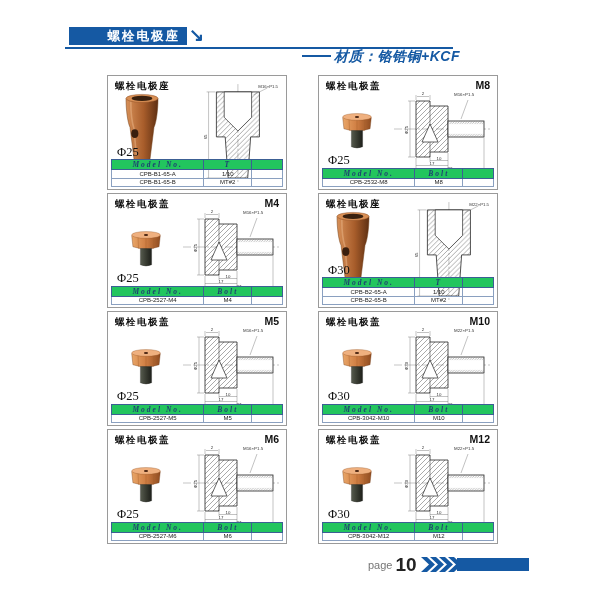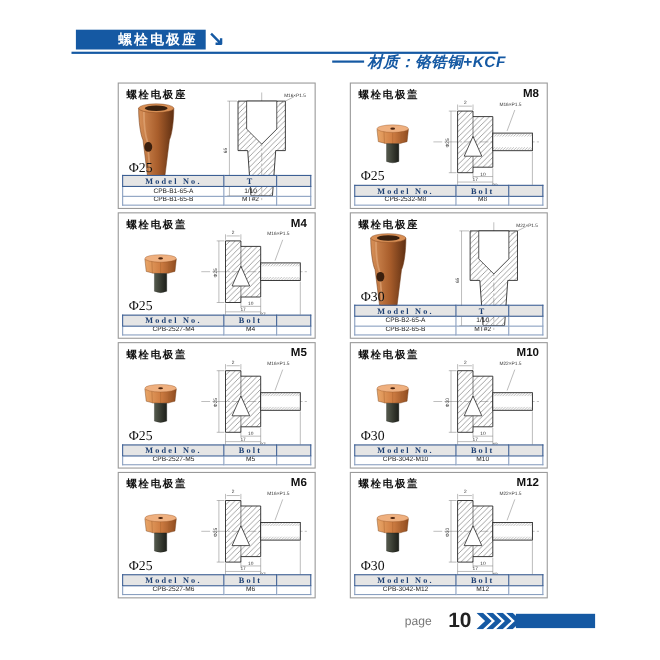--- a/index.html
+++ b/index.html
@@ -47,35 +47,35 @@
     position:absolute;left:9px;font-family:"Liberation Serif",serif;
     font-size:12.5px;color:#111;
   }
   .panel.cap .dia-label{bottom:21px;}
   .panel.seat .dia-label{bottom:29px;}
   table.spec{
     position:absolute;left:3px;bottom:2px;width:172px;
     border-collapse:collapse;table-layout:fixed;
   }
   .spec th{
-    background:#e5e5e5;color:#1d3f72;font-family:"Liberation Serif",serif;
+    background:#22c55e;color:#1d3f72;font-family:"Liberation Serif",serif;
     font-weight:bold;font-size:7.5px;letter-spacing:2px;
-    border:1px solid #3c5f94;height:9px;padding:0;text-align:center;
+    border:1px solid #3c5f94;height:9px;padding:0;text-align:center;font-style:italic;
   }
   .spec td{
     font-size:6px;text-align:center;border:1px solid #8aa0c0;
     height:7.5px;padding:0;color:#222;white-space:nowrap;overflow:hidden;
   }
   .thin{fill:none;stroke:#222;stroke-width:0.5;}
   .cl{fill:none;stroke:#888;stroke-width:0.5;stroke-dasharray:8 2 2 2;}
   .dim{fill:none;stroke:#666;stroke-width:0.4;}
   .dimtxt{fill:#333;font-family:"Liberation Sans",sans-serif;}
   
   .footer{position:absolute;left:368px;top:556px;display:flex;align-items:center;}
-  .page-word{font-size:11px;color:#777;margin-right:15px;}
+  .page-word{font-size:11px;color:#777;margin-right:3px;}
   .page-num{font-size:19px;font-weight:bold;color:#222;line-height:17px;margin-right:4px;}
 </style>
 </head>
 <body>
 
 <svg aria-hidden="true" style="position:absolute;width:0;height:0">
   <defs>
     <pattern id="hatch" width="5" height="5" patternUnits="userSpaceOnUse">
       <path d="M0,5 L5,0" stroke="#555" stroke-width="0.5"></path>
     </pattern>

